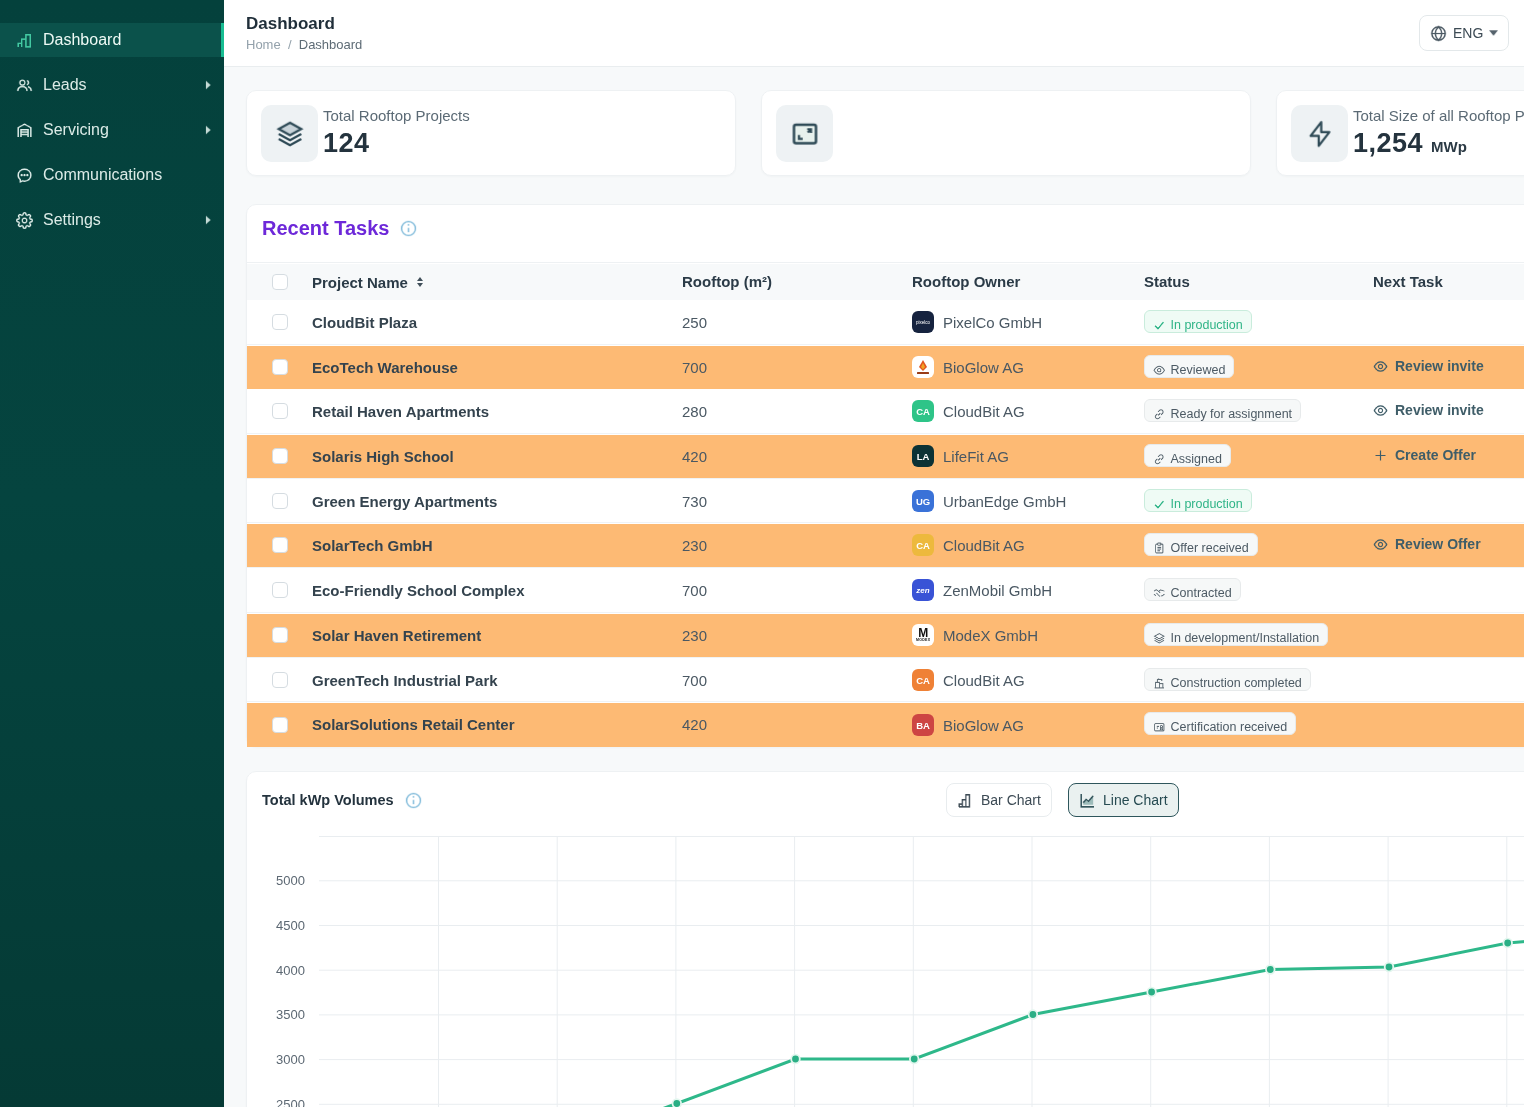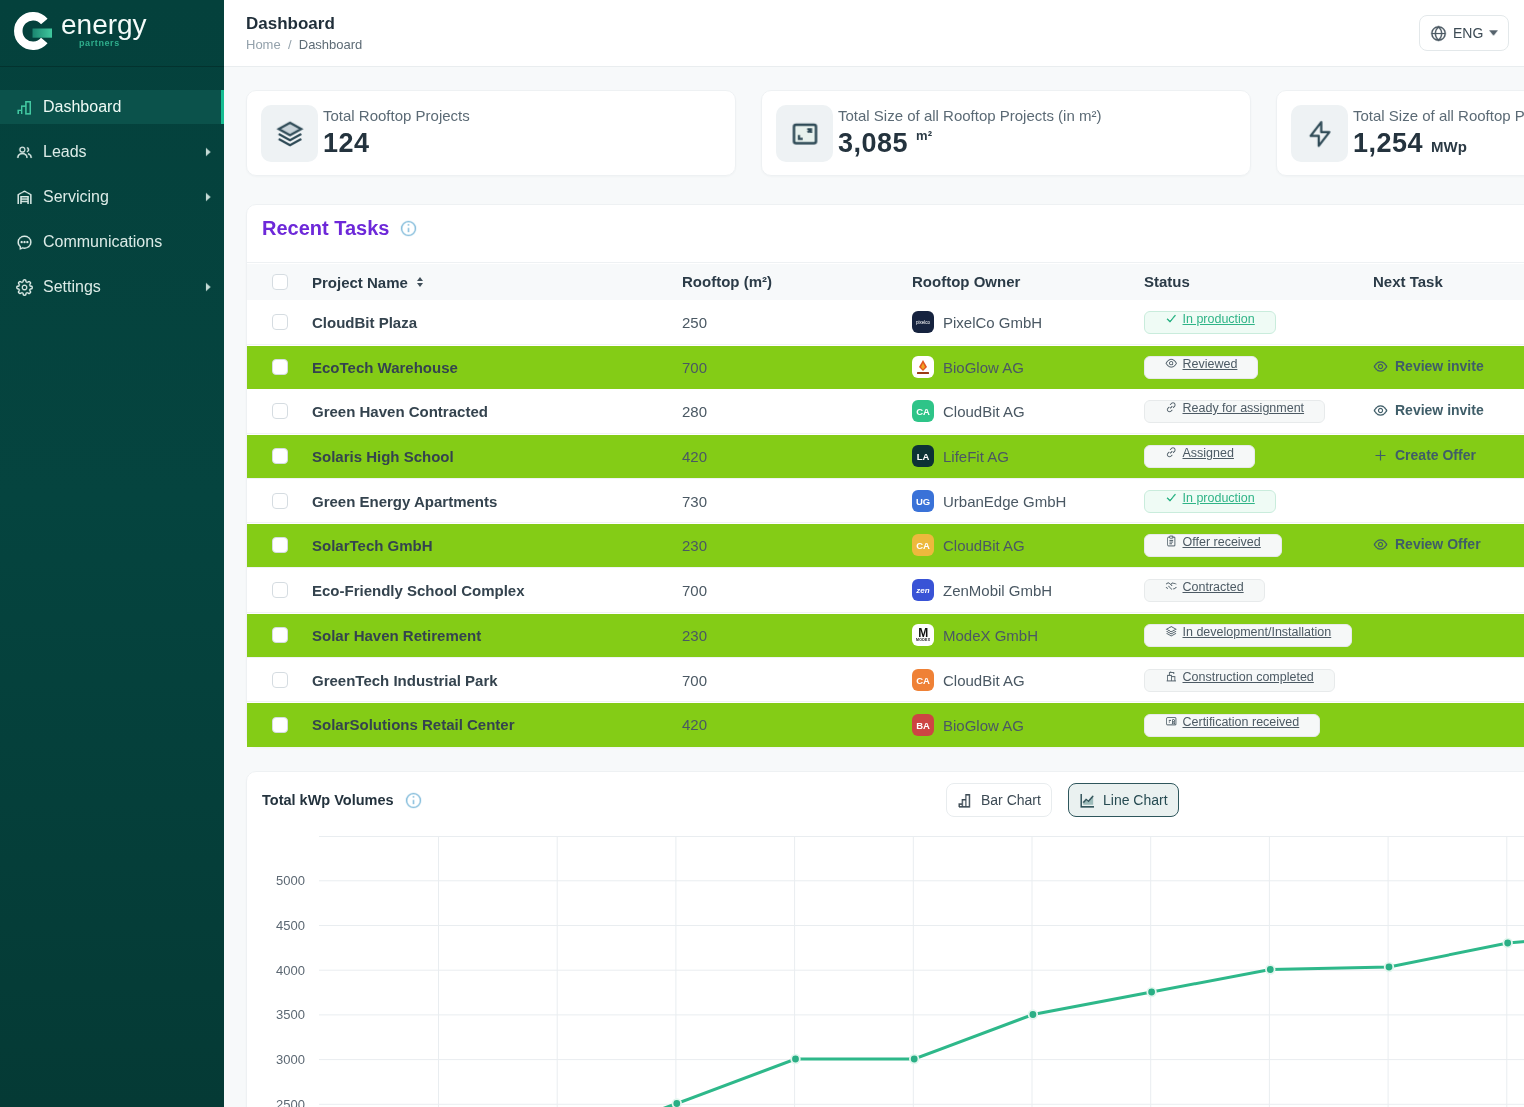--- a/index.html
+++ b/index.html
@@ -50,64 +50,50 @@
   box-shadow:0 1px 2px rgba(30,50,60,0.03); width:1520px; }
 .tasks-panel { margin-top:28px; }
 .panel-head { display:flex; align-items:center; height:56.5px; padding:0 15px 9px 15px; }
 .panel-title { font-size:20px; font-weight:bold; color:#6d28d9; }
 .info-ic { margin-left:11px; width:17px; height:17px; }
 
 table { border-collapse:collapse; width:100%; table-layout:fixed; }
 th { font-size:15px; font-weight:bold; color:#2b3b47; text-align:left; height:37px;
   background:#f7f9fa; border-top:1px solid #eef1f3; border-bottom:1px solid #eef1f3; }
 td { height:44.7px; font-size:15px; color:#4a5863; border-top:1px solid #f0f3f5; }
-tr.alt td { background:#84cc16; }
+tr.alt td { background:#fdba74; }
 tbody tr:first-child td { border-top:none; }
 .pname { color:#34434e; font-weight:bold; }
 .cb { width:16px; height:16px; border:1.5px solid #d5dce1; border-radius:4px; background:#fff;
   margin-left:25px; }
 .sort { display:inline-block; margin-left:8px; vertical-align:1px; }
 .owner { display:flex; align-items:center; gap:9px; }
 .avatar { width:22px; height:22px; border-radius:6px; color:#fff; font-weight:bold; font-size:9.5px;
   display:flex; align-items:center; justify-content:center; flex:0 0 22px; }
-.badge { display:inline-flex; align-items:flex-start; gap:5px; height:22.5px; padding:0 20px;
-  border-radius:6px; font-size:12.5px; background:#f6f8f8; border:1px solid #e7eaeb; color:#4c5a64;text-decoration:underline; }
+.badge { display:inline-flex; align-items:flex-end; gap:5px; height:22.5px; padding:0 8px;
+  border-radius:6px; font-size:12.5px; background:#f6f8f8; border:1px solid #e7eaeb; color:#4c5a64; }
 .badge svg { width:12.5px; height:12.5px; }
 .badge.green { background:#effbf5; border-color:#c9ecdc; color:#2fb487; }
 .ntask { display:inline-flex; align-items:center; gap:7px; color:#3f5d68; font-weight:bold;
   font-size:14px; }
 .ntask svg { width:15px; height:15px; }
 
 .chart-panel { margin-top:24px; height:400px; position:relative; }
 .chart-head { display:flex; align-items:center; padding:9px 15px 0 15px; height:47px; }
 .chart-title { font-size:14.5px; font-weight:bold; color:#24333e; }
 .chart-btns { margin-left:auto; display:flex; gap:16px; margin-right:571px; }
 .cbtn { display:flex; align-items:center; gap:7px; height:34px; padding:6px 10px; border-radius:8px;
   background:#fff; border:1px solid #e8ecee; font-size:14px; color:#3c4a54; font-family:inherit; }
 .cbtn.active { background:#eaf1f0; border:1.5px solid #2e565c; color:#274b52;text-align:right; }
 .cbtn svg { width:17px; height:17px; }
 .plot { position:absolute; left:0; top:64px; }
 </style>
 </head>
 <body>
 <aside class="sidebar">
-  <div class="logo">
-    <svg width="224" height="67" viewBox="0 0 224 67">
-      <defs>
-          <linearGradient id="lg1" x1="0" y1="0" x2="1" y2="0">
-        <stop offset="0" stop-color="#1a8570"></stop>
-            <stop offset="1" stop-color="#40c89e"></stop>
-      </linearGradient>
-        </defs>
-      <path d="M 44.3 21.5 A 14.75 14.75 0 1 0 44.3 40.5" fill="none" stroke="#ffffff" stroke-width="8.5"></path>
-      <rect x="32.5" y="28.5" width="19.5" height="9.2" fill="url(#lg1)"></rect>
-    </svg>
-    <div class="logo-energy">energy</div>
-    <div class="logo-partners">partners</div>
-  </div>
   <nav>
     <div class="nav-item active">
       <svg viewBox="0 0 24 24" fill="none" stroke="#43c9a2" stroke-width="2">
         <path d="M3 21 L3 16 L8 16 L8 21 M8 21 L8 10 L14 10 L14 21 M14 21 L14 4 L20 4 L20 21 Z"></path>
       </svg>
       Dashboard
     </div>
     <div class="nav-item">
       <svg viewBox="0 0 24 24" fill="none" stroke="#dcebe7" stroke-width="2">
         <circle cx="9" cy="8" r="3.5"></circle>
@@ -184,24 +170,20 @@
         </div>
       </div>
       <div class="card">
         <div class="icon-box">
           <svg viewBox="0 0 24 24" fill="none" stroke="#2e4a56" stroke-width="2">
             <rect x="3.2" y="4.6" width="17.6" height="14.8" rx="1.6" fill="#e7f1ed"></rect>
             <path d="M13.8 8.2 L16.8 8.2 L16.8 11.2 M16.4 8.6 L14.2 10.8" stroke-width="1.8"></path>
             <path d="M7.2 12.8 L7.2 15.8 L10.2 15.8" stroke-width="1.8"></path>
           </svg>
         </div>
-        <div class="card-text">
-          <div class="card-label">Total Size of all Rooftop Projects (in m²)</div>
-          <div class="card-num">3,085<span class="card-unit-sup">m²</span></div>
-        </div>
       </div>
       <div class="card">
         <div class="icon-box">
           <svg viewBox="0 0 24 24" fill="none" stroke="#2e4a56" stroke-width="1.8" stroke-linejoin="round">
             <path d="M13 2.5 L4.5 13.5 L11 13.5 L11 21.5 L19.5 10.5 L13 10.5 Z"></path>
           </svg>
         </div>
         <div class="card-text">
           <div class="card-label">Total Size of all Rooftop Projects (in MWp)</div>
           <div class="card-num">1,254<span class="card-unit">MWp</span></div>
@@ -278,21 +260,21 @@
                   </svg>Reviewed</span></td>
             <td><span class="ntask"><svg viewBox="0 0 24 24" fill="none" stroke="#3f5d68" stroke-width="2">
                     <path d="M2 12 C5 6.8 8.3 4.5 12 4.5 C15.7 4.5 19 6.8 22 12 C19 17.2 15.7 19.5 12 19.5 C8.3 19.5 5 17.2 2 12 Z"></path>
                     <circle cx="12" cy="12" r="3.2"></circle>
                   </svg>Review invite</span></td>
           </tr>
           <tr>
             <td>
                 <div class="cb"></div>
               </td>
-            <td class="pname">Green Haven Contracted</td>
+            <td class="pname">Retail Haven Apartments</td>
             <td>280</td>
             <td>
                 <div class="owner"><div class="avatar" style="background:#2ec488;">CA</div>CloudBit AG</div>
               </td>
             <td><span class="badge"><svg viewBox="0 0 24 24" fill="none" stroke="#5d6b74" stroke-width="2">
                     <path d="M10 14 L14 10 M8.5 11 L5.8 13.7 a4 4 0 0 0 5.7 5.7 L14.2 16.7 M15.5 13 L18.2 10.3 a4 4 0 0 0 -5.7 -5.7 L9.8 7.3"></path>
                   </svg>Ready for assignment</span></td>
             <td><span class="ntask"><svg viewBox="0 0 24 24" fill="none" stroke="#3f5d68" stroke-width="2">
                     <path d="M2 12 C5 6.8 8.3 4.5 12 4.5 C15.7 4.5 19 6.8 22 12 C19 17.2 15.7 19.5 12 19.5 C8.3 19.5 5 17.2 2 12 Z"></path>
                     <circle cx="12" cy="12" r="3.2"></circle>

